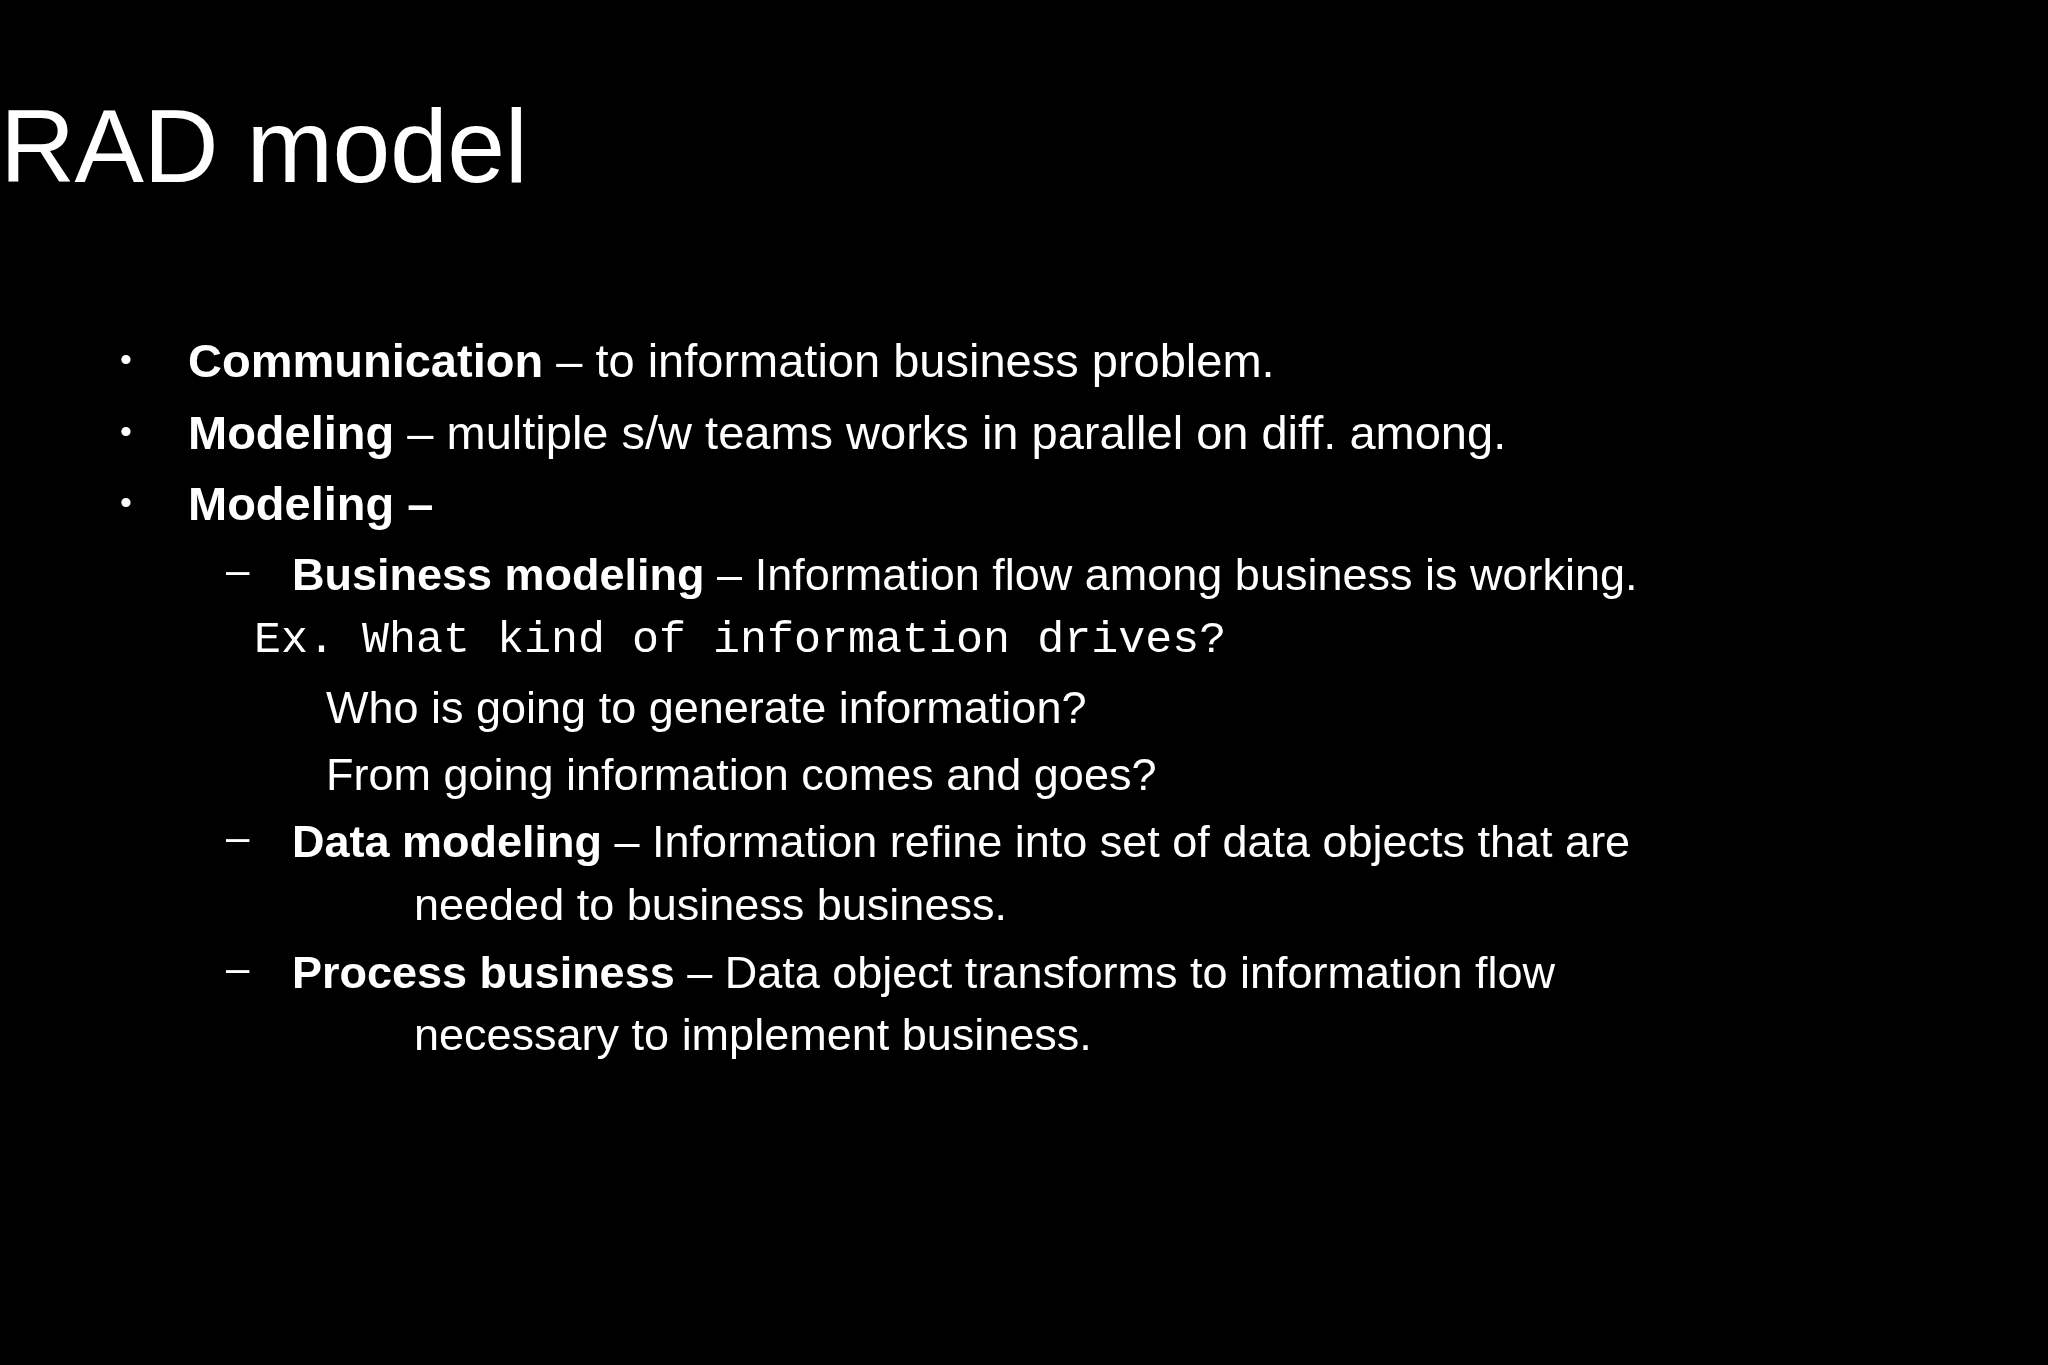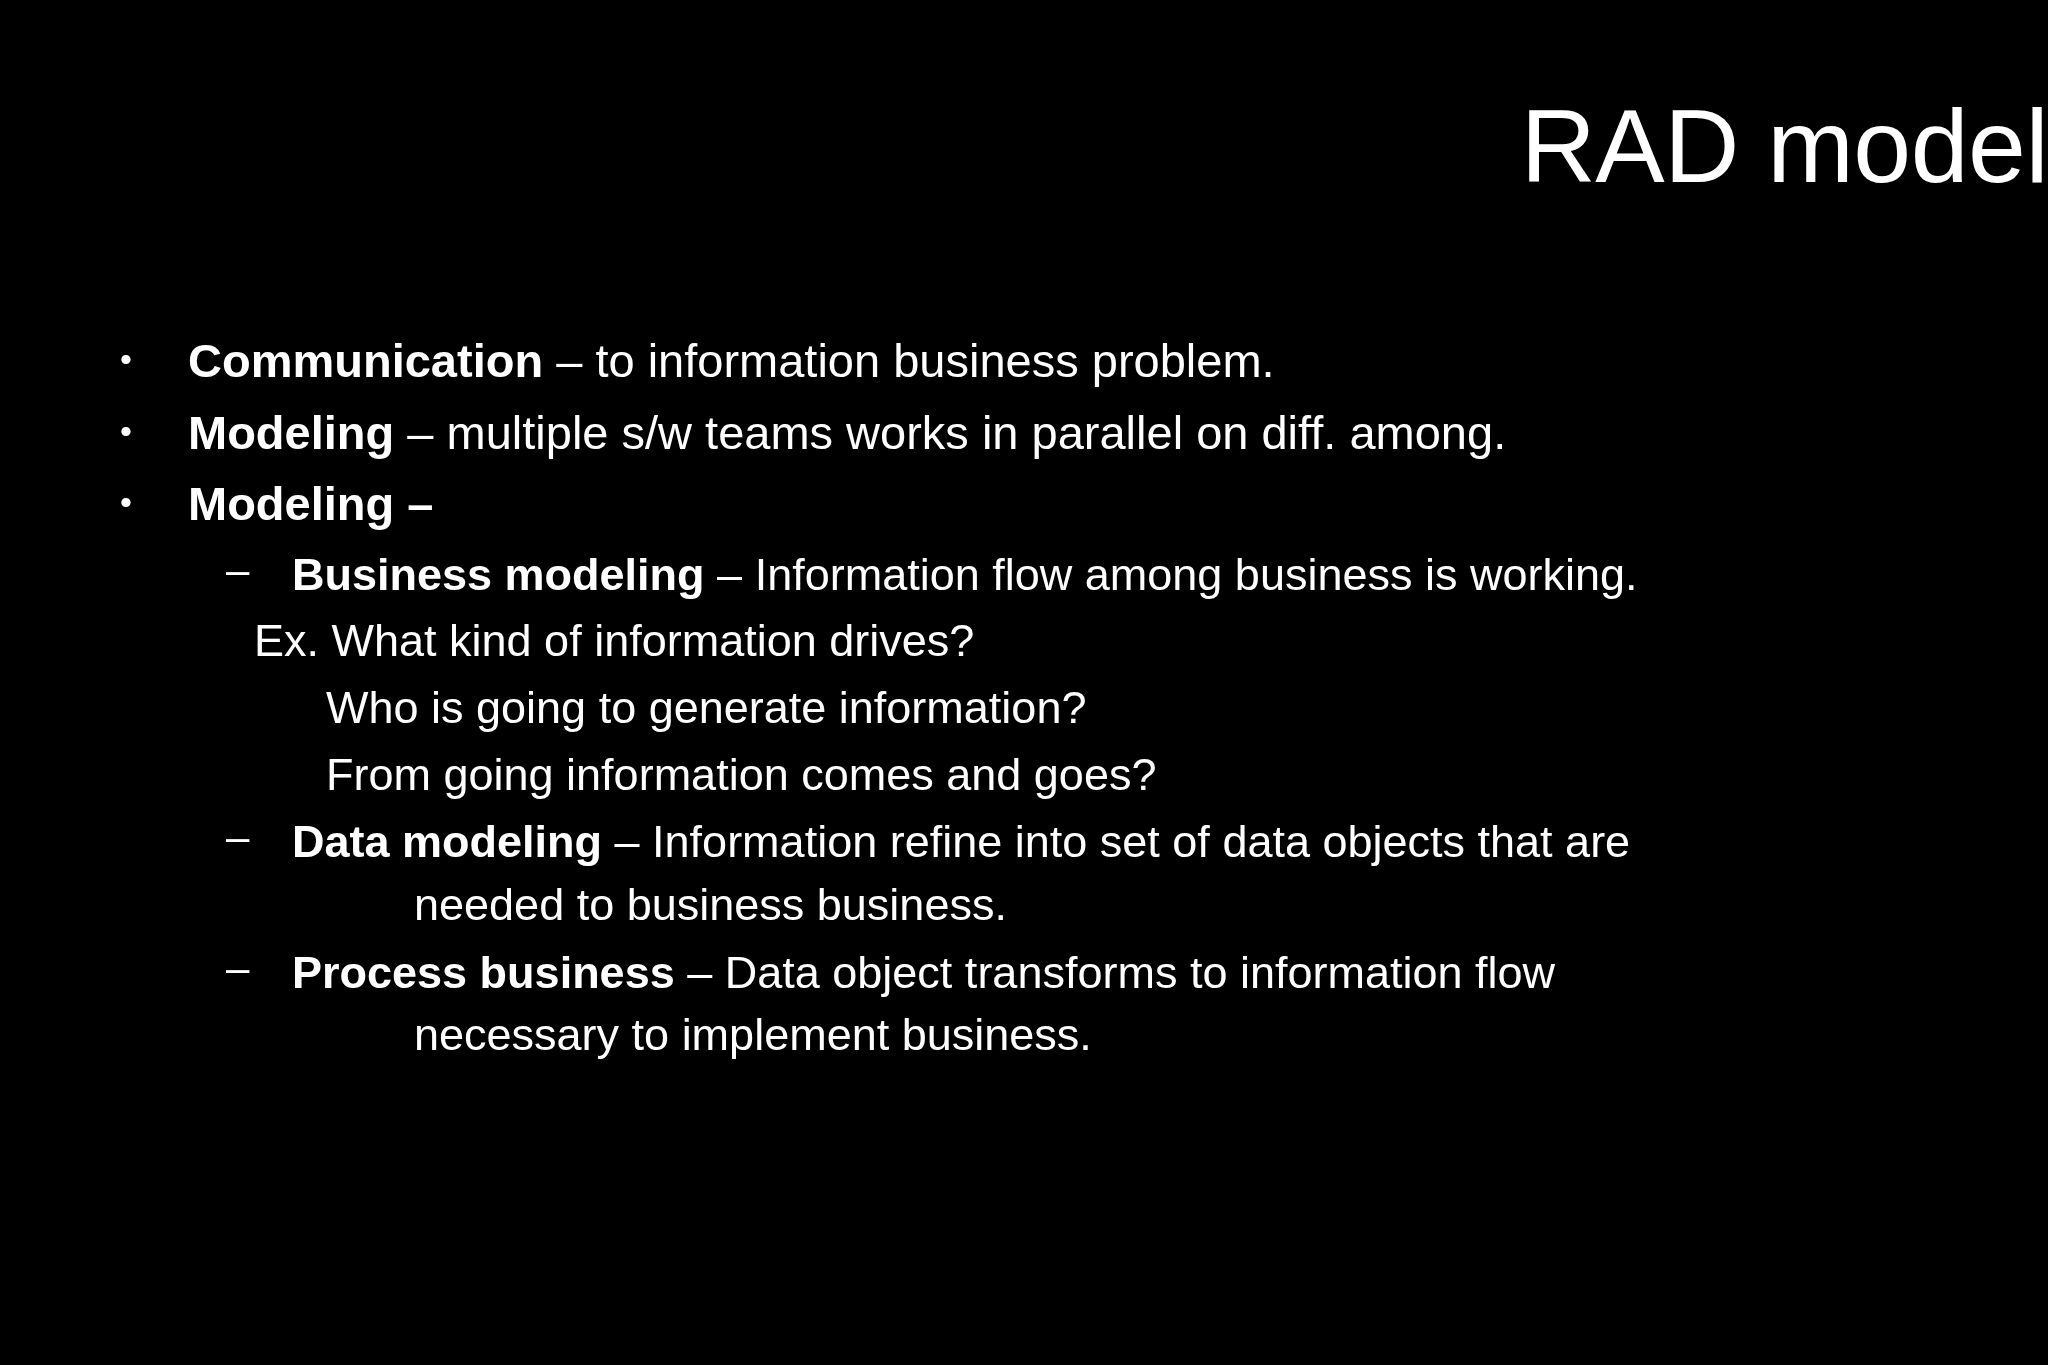--- a/index.html
+++ b/index.html
@@ -24,21 +24,21 @@
     background: #000000;
     box-sizing: border-box;
   }
 
   
   .slide-title {
     position: absolute;
     top: 92px;
     left: 0;
     width: 2048px;
-    text-align: right;
+    text-align: left;
     font-size: 104px;
     line-height: 1.05;
     font-weight: 400;
     letter-spacing: -0.5px;
     color: #FFFFFF;
     white-space: nowrap;
   }
 
   
   .body-area {
@@ -83,21 +83,21 @@
     font-size: 42px;
     line-height: 1.2;
     text-align: left;
   }
 
   
   .plain {
     font-size: 45px;
     margin-bottom: 7px;
   }
-  .plain.ind-a { padding-left: 150px; }
+  .plain.ind-a { padding-left: 150px; font-family: Liberation Mono, monospace; }
   .plain.ind-b { padding-left: 222px; }
 
   
   .wrap {
     font-size: 45px;
     padding-left: 310px;
     margin-top: -4px;
     margin-bottom: 8px;
   }
 

